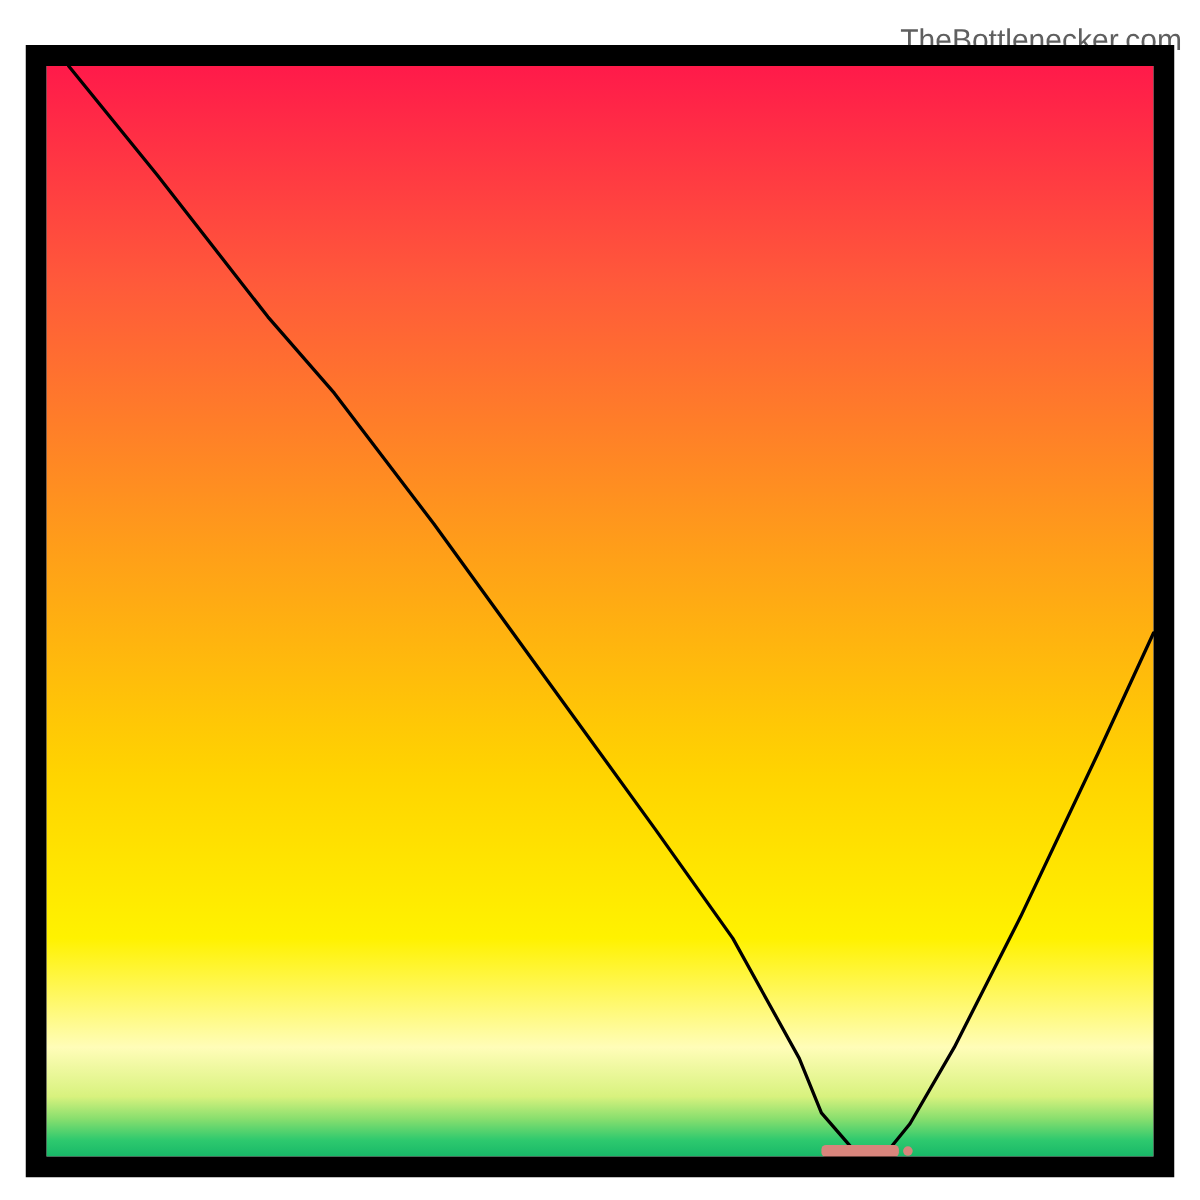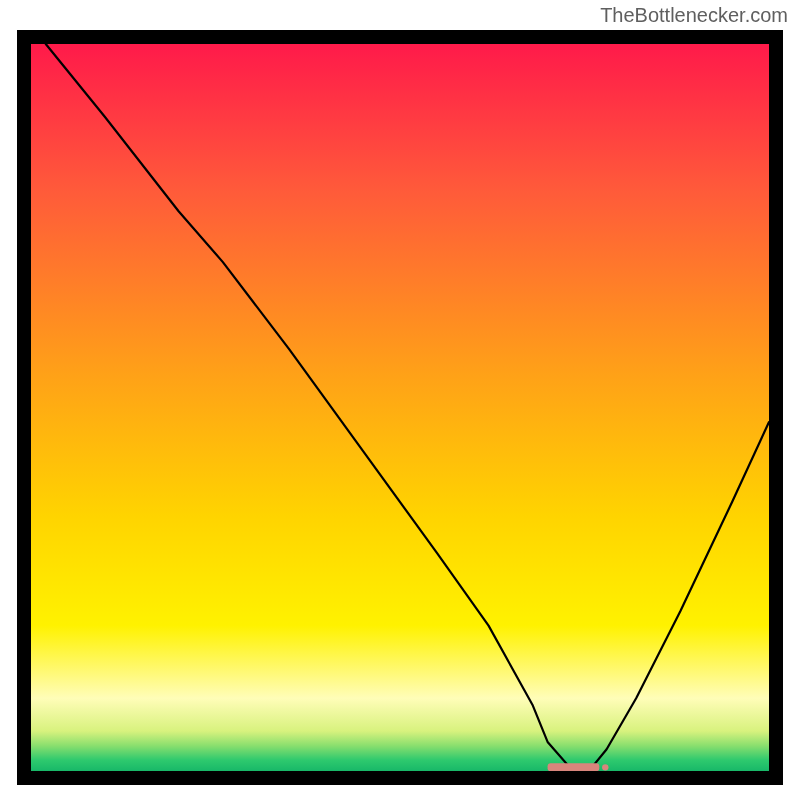--- a/index.html
+++ b/index.html
@@ -5,21 +5,21 @@
   body {
     margin: 0;
     padding: 0;
     width: 800px;
     height: 800px;
     background: #ffffff;
     font-family: Arial, sans-serif;
   }
   .watermark {
     position: absolute;
-    top: 4px;
+    top: 16px;
     right: 12px;
     font-size: 20px;
     color: #5f5f5f;
     font-weight: normal;
   }
   .chart-container {
     position: absolute;
     top: 30px;
     left: 17px;
     width: 766px;

